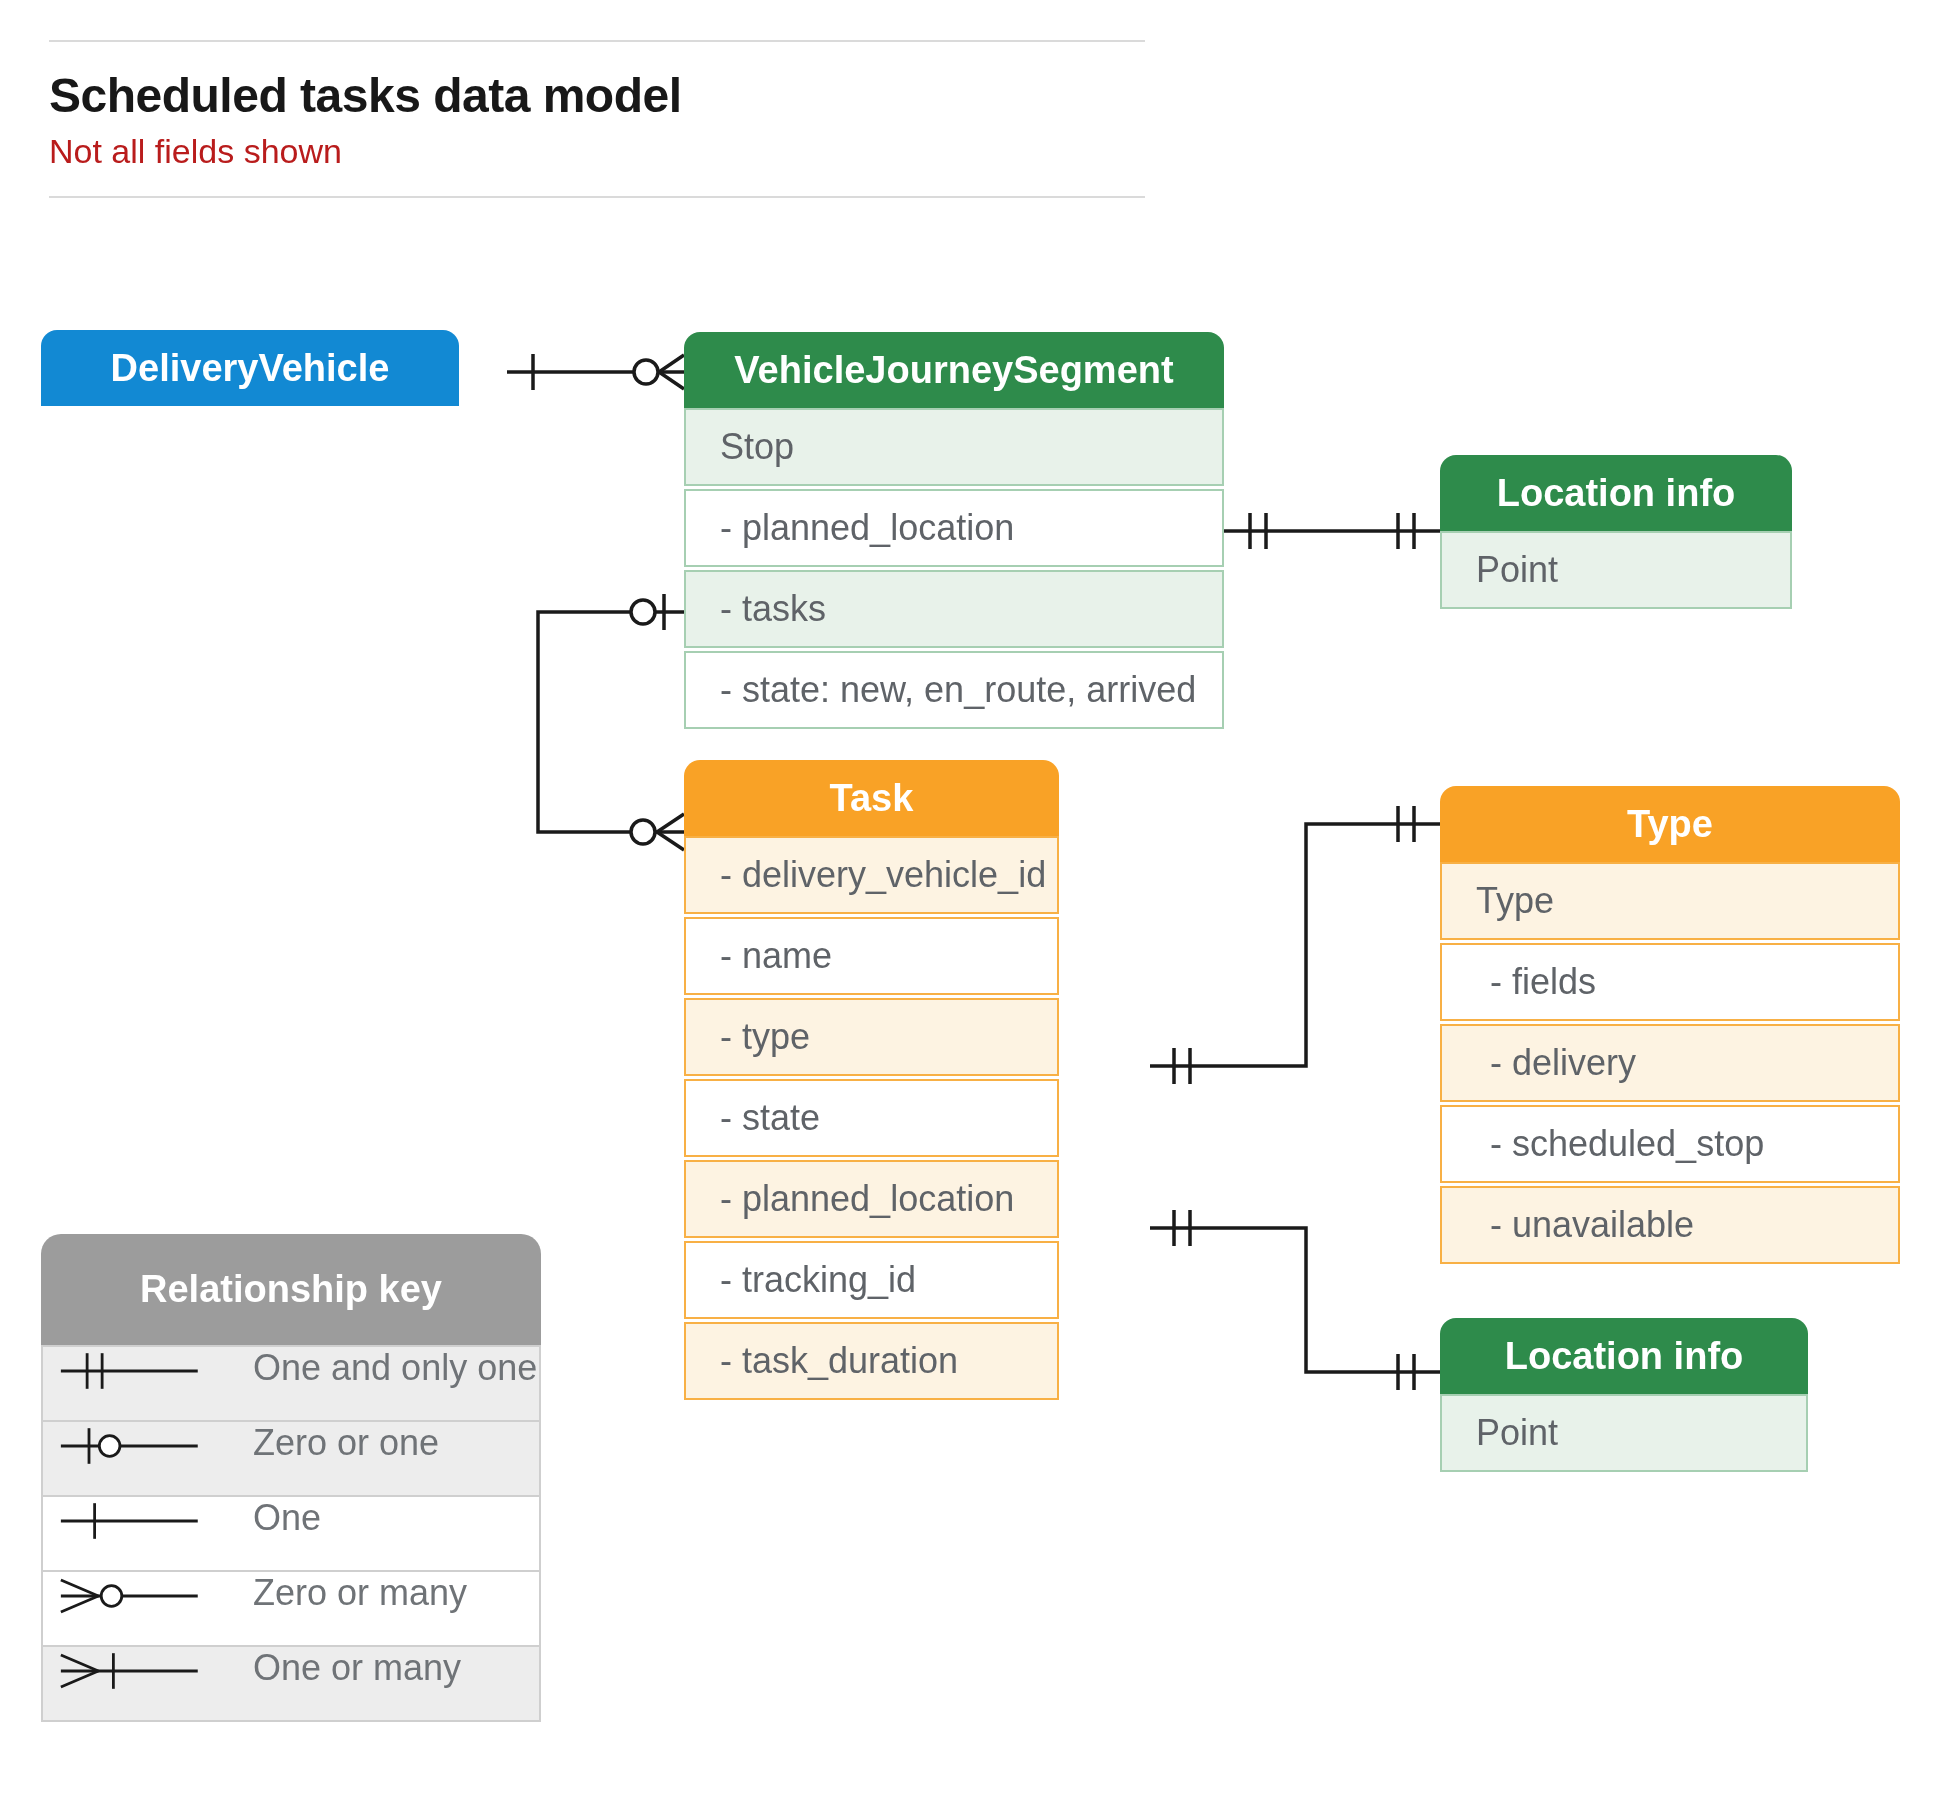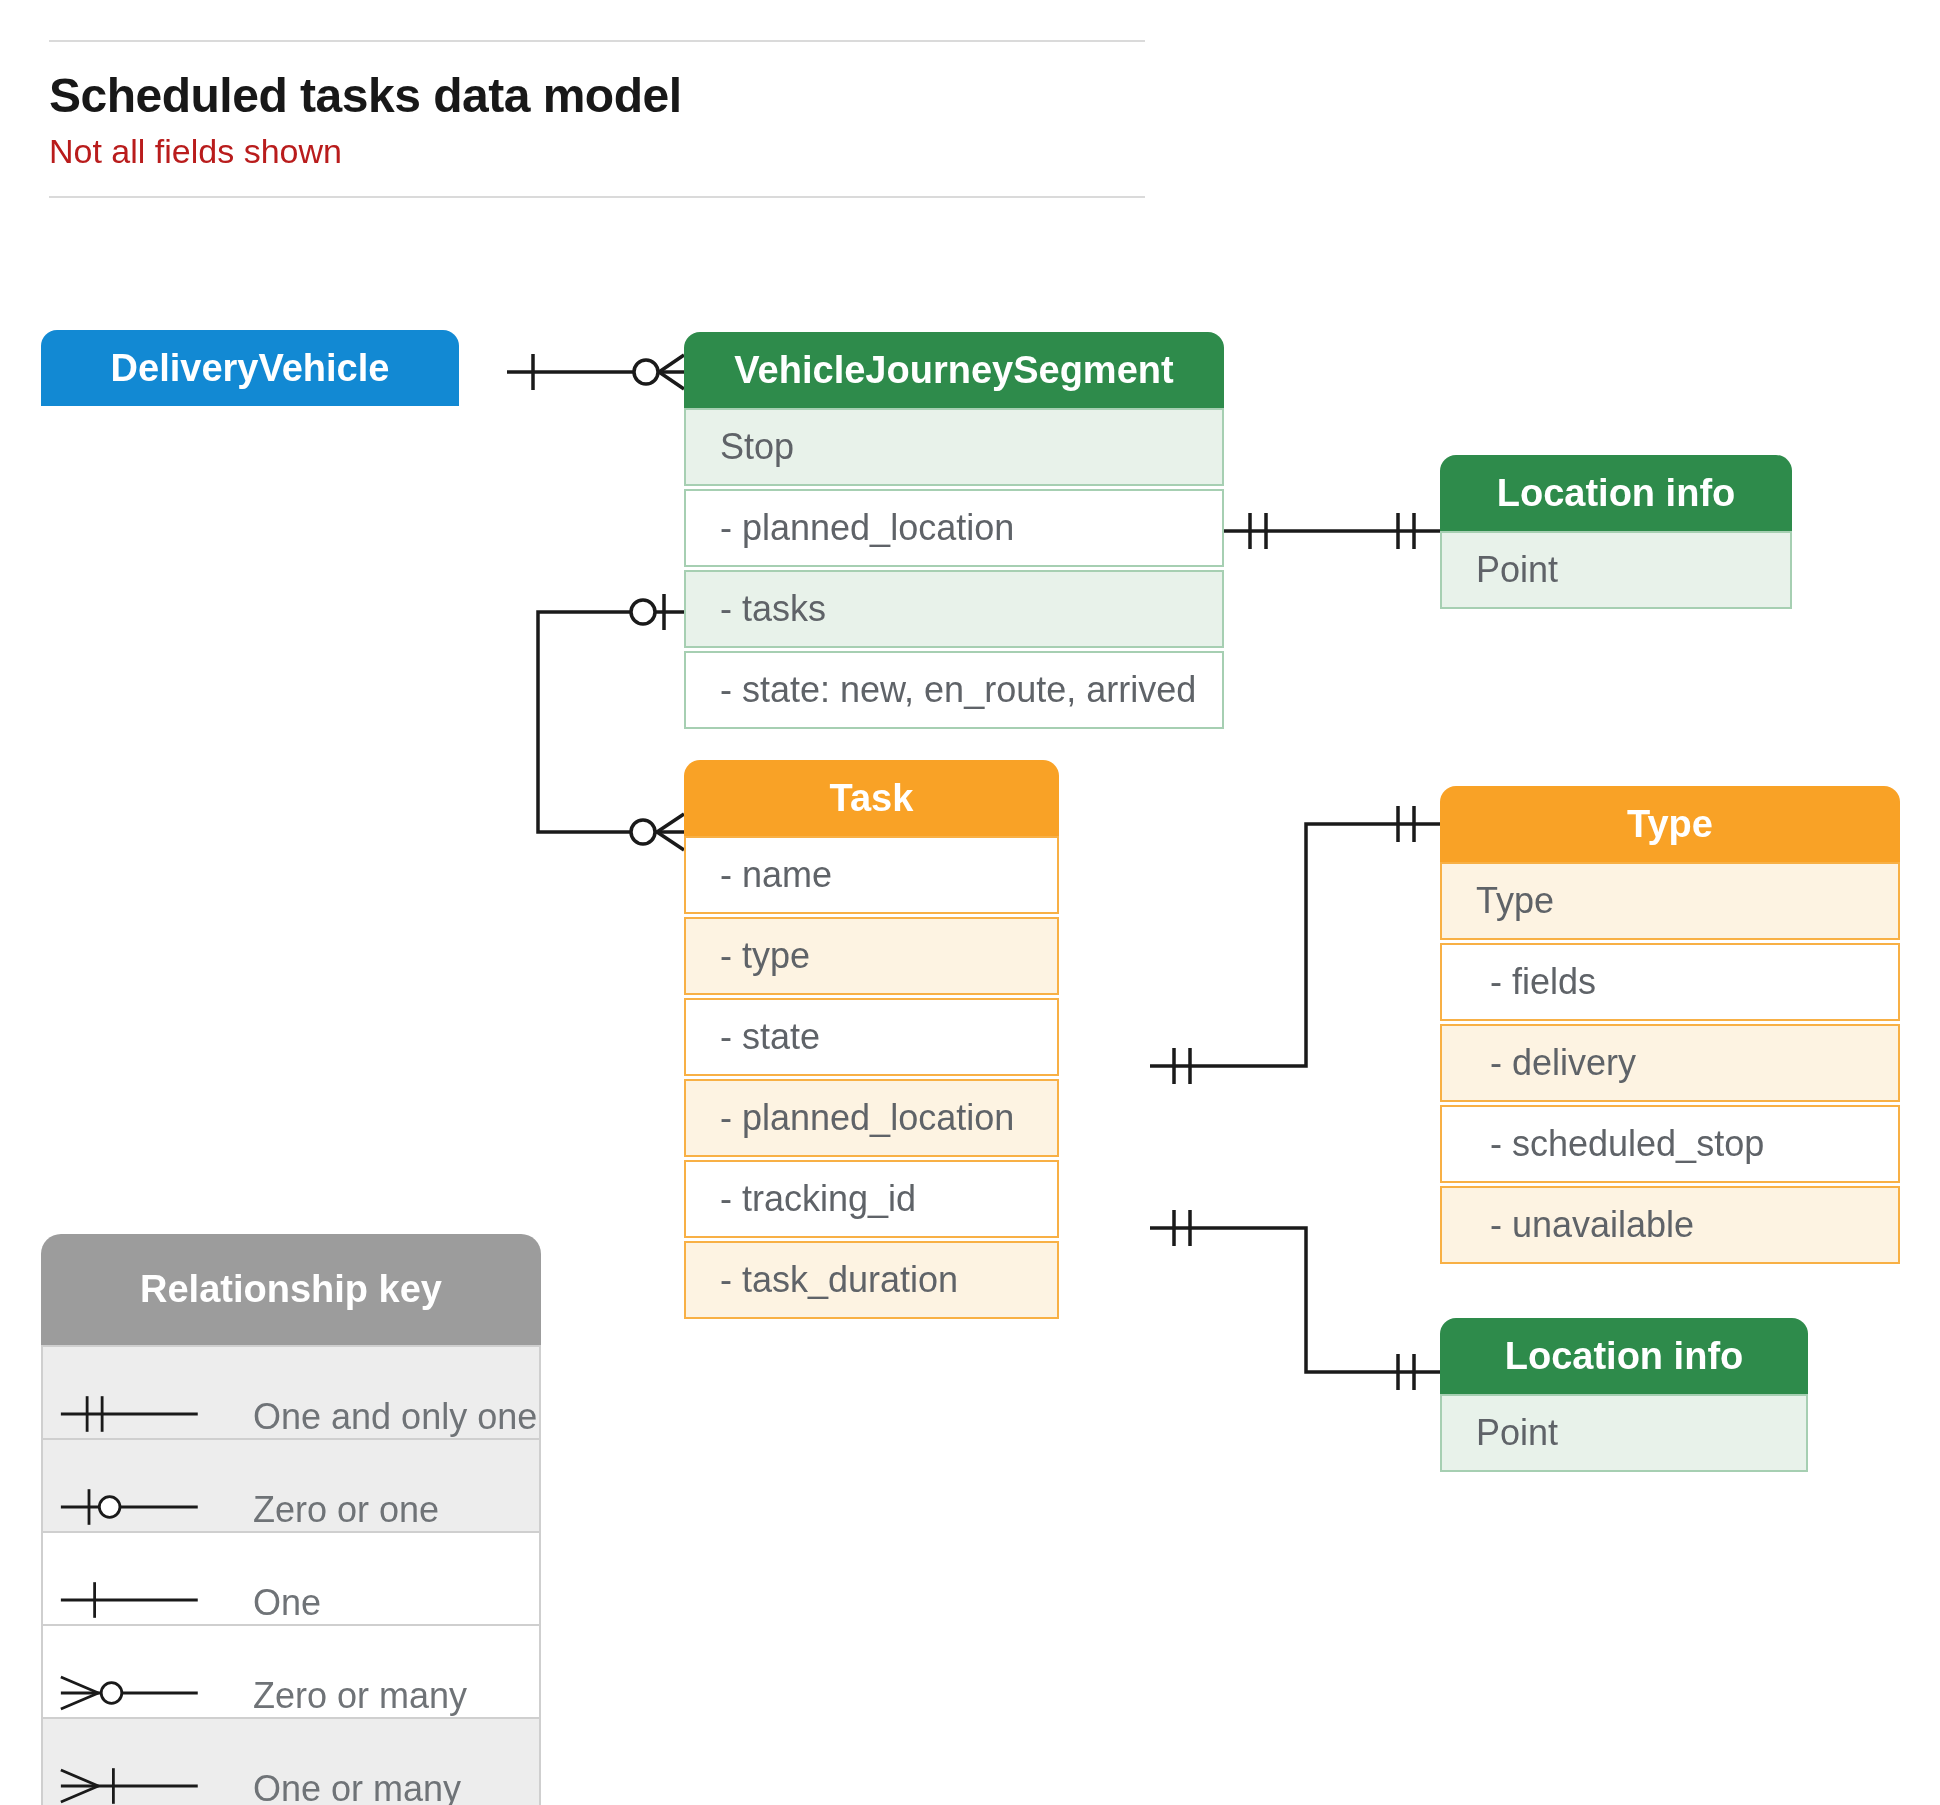--- a/index.html
+++ b/index.html
@@ -35,22 +35,22 @@
     display:flex;align-items:center;padding-left:34px;
     font-size:36px;color:#5f6368;white-space:nowrap;
   }
   .entity-body .row:first-child{margin-top:0;}
   .row.shaded{background:var(--row);}
   .row.indent{padding-left:48px;}
 
   
   .legend .entity-header{height:111px;border-radius:20px 20px 0 0;}
   .lrow{
-    height:95px;box-sizing:border-box;border:2px solid #cfcfcf;margin-top:-2px;
-    background:#ffffff;display:flex;align-items:flex-end;
+    height:77px;box-sizing:border-box;border:2px solid #cfcfcf;margin-top:-2px;
+    background:#ffffff;display:flex;align-items:flex-start;
   }
   .lrow:first-child{margin-top:0;}
   .lrow.shaded{background:#ededed;}
   .lrow svg{width:150px;height:48px;margin-left:16px;flex:none;}
   .llabel{margin-left:44px;font-size:36px;color:#6f7377;white-space:nowrap;}
   .sym{stroke:#1a1a1a;stroke-width:3;fill:none;}
   .sym-circle{stroke:#1a1a1a;stroke-width:3;fill:#ffffff;}
 
   
   .connectors{position:absolute;left:0;top:0;pointer-events:none;}
@@ -120,20 +120,21 @@
   <div class="entity green" style="left:1440px;top:455px;width:352px;">
     <div class="entity-header">Location info</div>
     <div class="entity-body">
       <div class="row shaded">Point</div>
     </div>
   </div>
 
   <div class="entity orange" style="left:684px;top:760px;width:375px;">
     <div class="entity-header">Task</div>
     <div class="entity-body">
+      <div class="row shaded">- delivery_vehicle_id</div>
       <div class="row">- name</div>
       <div class="row shaded">- type</div>
       <div class="row">- state</div>
       <div class="row shaded">- planned_location</div>
       <div class="row">- tracking_id</div>
       <div class="row shaded">- task_duration</div>
     </div>
   </div>
 
   <div class="entity orange" style="left:1440px;top:786px;width:460px;">

